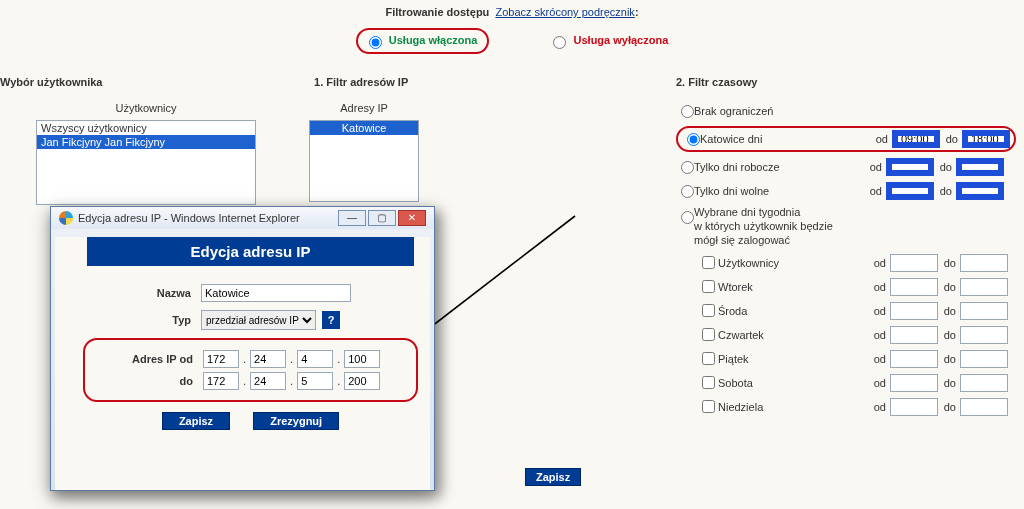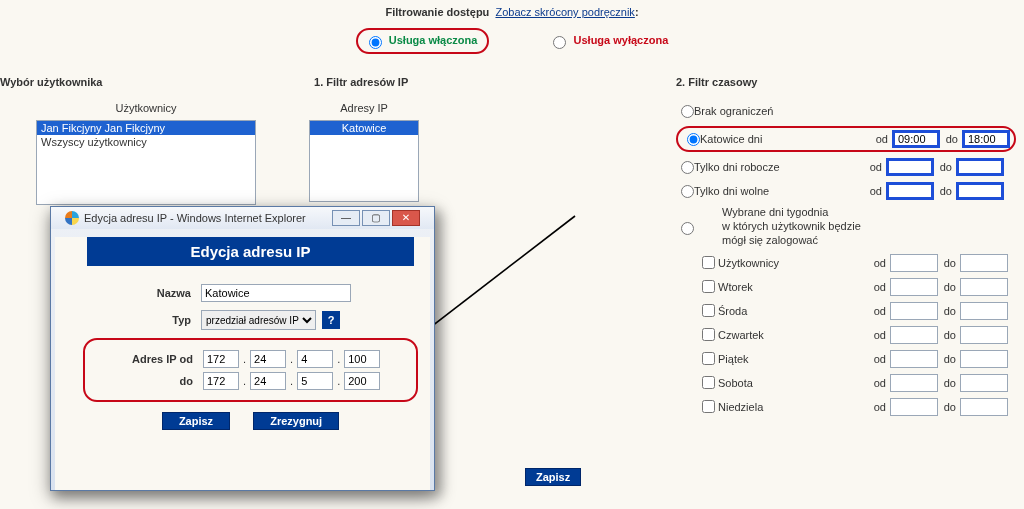--- a/index.html
+++ b/index.html
@@ -45,40 +45,40 @@
     background: #003b94; color: #fff; border: 1px solid #00266a;
     font-size: 11px; padding: 2px 10px; cursor: pointer; font-weight: bold;
     font-family: inherit;
   }
   .btn-row { margin-top: 8px; text-align: center; }
   .btn-row .btn { margin: 0 3px; }
   .time-row { display: flex; align-items: center; margin: 6px 0; }
   .time-row .radio-cell { width: 18px; }
   .time-row .label-cell { width: 170px; }
   .time-row .od-lbl, .time-row .do-lbl { width: 22px; text-align: right; padding-right:4px; }
-  .time-row input[type=text] { width: 48px; height: 18px; border:3px solid #1d4ed8; font-size:11px; padding:0 3px; }
+  .time-row input[type=text] { width: 48px; height: 18px; border:6px solid #1d4ed8; font-size:11px; padding:0 3px; }
   .time-row.highlight {
     border: 2px solid #c70818; border-radius: 14px; padding: 2px 4px;
   }
   .day-row { display: flex; align-items: center; margin: 5px 0 5px 22px; }
   .day-row .chk { width: 20px; }
   .day-row .name { width: 150px; }
   .day-row .od-lbl, .day-row .do-lbl { width: 22px; text-align: right; padding-right:4px;}
   .day-row input[type=text] { width: 48px; height: 18px; border:1px solid #9aa7b7; font-size:11px; padding:0 3px;}
   
   .shadow { position:absolute; left:52px; top:210px; width:390px; height:288px;
             background: rgba(0,0,0,0.28); filter: blur(6px); border-radius:6px; }
   .popup {
     position: absolute; left: 50px; top: 206px; width: 385px; height: 285px;
     border: 1px solid #5a79a5;
     background: linear-gradient(#eef1f6,#d9e2ef);
     box-shadow: 0 6px 18px rgba(0,0,0,0.35);
     font-size: 11px;
   }
-  .titlebar { height: 22px; display:flex; align-items:center; padding:0 14px;
+  .titlebar { height: 22px; display:flex; align-items:center; padding:0 8px;
               background: linear-gradient(#f6f8fb,#e1e8f3); }
   .titlebar .ie-icon { width:14px; height:14px; border-radius:50%;
      background: conic-gradient(#2aa3dd 0 90deg,#f8d64e 90deg 180deg,#3373c3 180deg 270deg,#e87c1d 270deg 360deg);
      margin-right:5px; }
   .titlebar .spacer { flex:1; }
   .win-btn { width:28px; height:16px; border:1px solid #7690b4; margin-left:2px;
              font-size:10px; line-height:14px; text-align:center; background:#e6ecf5;}
   .win-btn.close { background:#d9574b; color:#fff; border-color:#a33228;}
   .popup-body { background:#faf8f2; margin:4px; height: calc(100% - 30px); padding: 0 0 10px 16px;}
   .popup-banner { background:#003b94; color:#fff; font-weight:bold; font-size:15px;
@@ -117,22 +117,22 @@
     <span>Usługa wyłączona</span>
   </label>
 </div>
 
 <div class="columns">
 
   <div class="col-user">
     <div class="section-title">Wybór użytkownika</div>
     <div class="sub-label" style="width:220px; margin-left:36px;">Użytkownicy</div>
     <div class="listbox users">
+      <div class="row">Wszyscy użytkownicy</div>
       <div class="row sel">Jan Fikcjyny Jan Fikcjyny</div>
-      <div class="row">Wszyscy użytkownicy</div>
     </div>
   </div>
 
   <div class="col-ip">
     <div class="section-title" style="text-align:left; padding-left:30px;">1. Filtr adresów IP</div>
     <div class="ipfilter-row">
       <div class="ipfilter-right">
         <div class="sub-label">Adresy IP</div>
         <div class="listbox ips">
           <div class="row sel">Katowice</div>
@@ -174,21 +174,21 @@
 
     <div class="time-row">
       <div class="radio-cell"><input type="radio" name="tf" style=""></div>
       <div class="label-cell">Tylko dni wolne</div>
       <div class="od-lbl">od</div>
       <input type="text" style="">
       <div class="do-lbl">do</div>
       <input type="text" style="">
     </div>
 
-    <div class="time-row" style="align-items:center;gap:28px;">
+    <div class="time-row" style="align-items:flex-start;">
       <div class="radio-cell" style="padding-top:2px;"><input type="radio" name="tf" style=""></div>
       <div class="label-cell" style="white-space:pre-line; line-height:1.25;">Wybrane dni tygodnia
 w których użytkownik będzie
 mógł się zalogować</div>
     </div>
 
     <div id="days-container">
         <div class="day-row">
           <div class="chk"><input type="checkbox" style=""></div>
           <div class="name">Użytkownicy</div>

